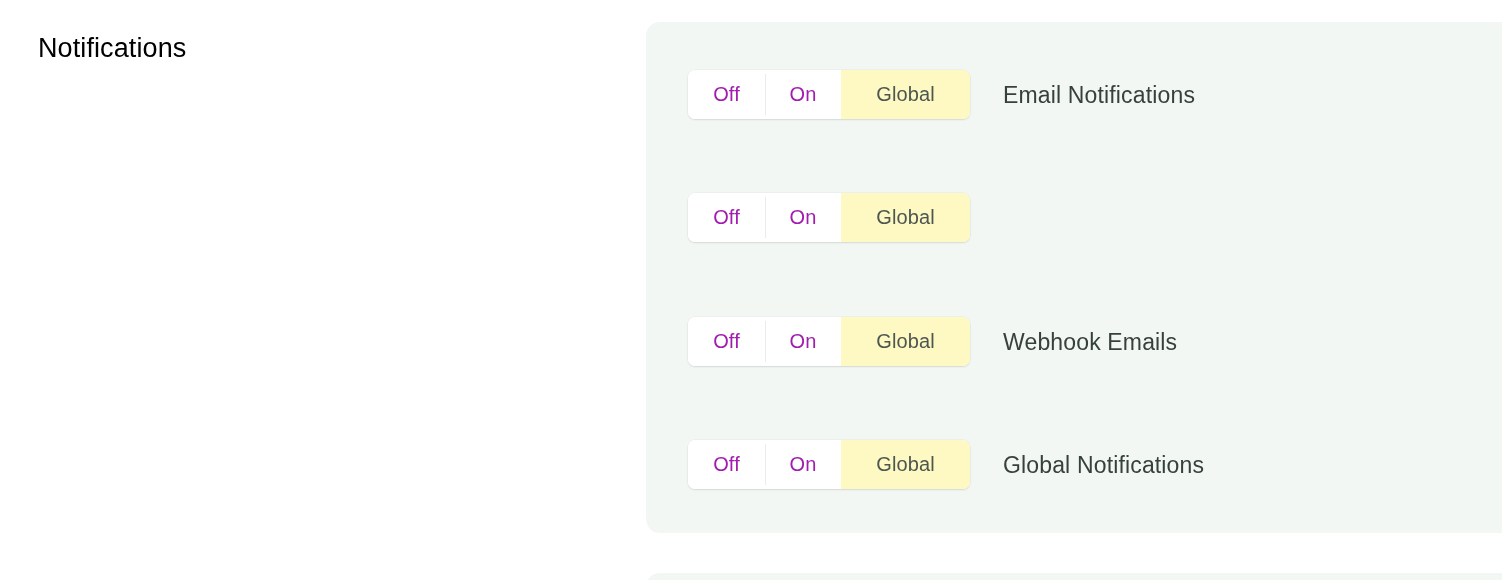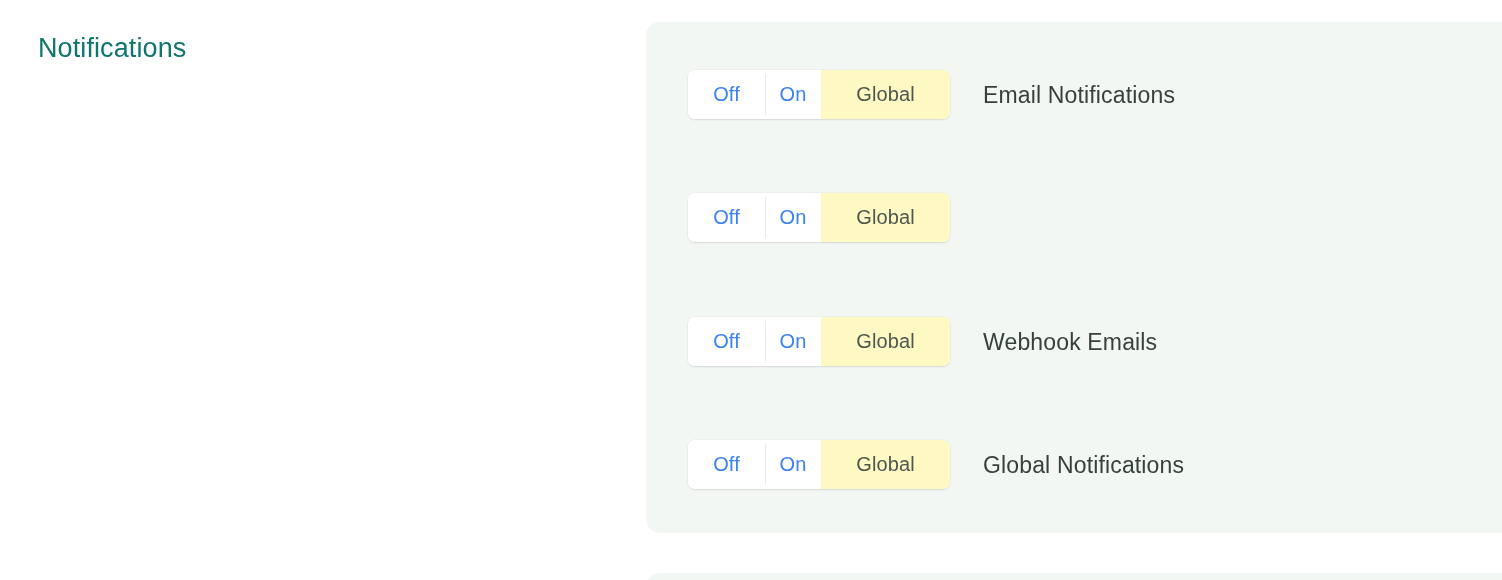--- a/index.html
+++ b/index.html
@@ -17,21 +17,21 @@
     position: relative;
   }
 
   
   .section-heading {
     position: absolute;
     left: 38px;
     top: 31px;
     font-size: 27px;
     font-weight: 400;
-    color: #0f766e;
+    color: #000000;
     letter-spacing: 0.1px;
     line-height: 34px;
     white-space: nowrap;
   }
 
   
   .settings-panel {
     position: absolute;
     left: 646px;
     top: 22px;
@@ -73,42 +73,42 @@
     flex: 0 0 auto;
   }
 
   .seg-btn {
     display: flex;
     align-items: center;
     justify-content: center;
     font-family: "Liberation Sans", sans-serif;
     font-size: 20px;
     font-weight: 400;
-    color: #3b82f6;
+    color: #a21caf;
     background: #ffffff;
     border: none;
     cursor: pointer;
     padding: 0 16px;
     white-space: nowrap;
     letter-spacing: 0.1px;
     position: relative;
   }
 
   .seg-btn + .seg-btn::before {
     content: "";
     position: absolute;
     left: 0;
     top: 4px;
     bottom: 4px;
     width: 1px;
     background: #e9ecea;
   }
 
   .seg-btn.w-off    { width: 77px; }
-  .seg-btn.w-on     { width: 56px; }
+  .seg-btn.w-on     { width: 76px; }
   .seg-btn.w-global { width: 129px; }
 
   .seg-btn.selected {
     background: #fef9c3;
     color: #4d5750;
   }
   .seg-btn.selected::before { background: transparent; }
 
   
   .setting-label {

